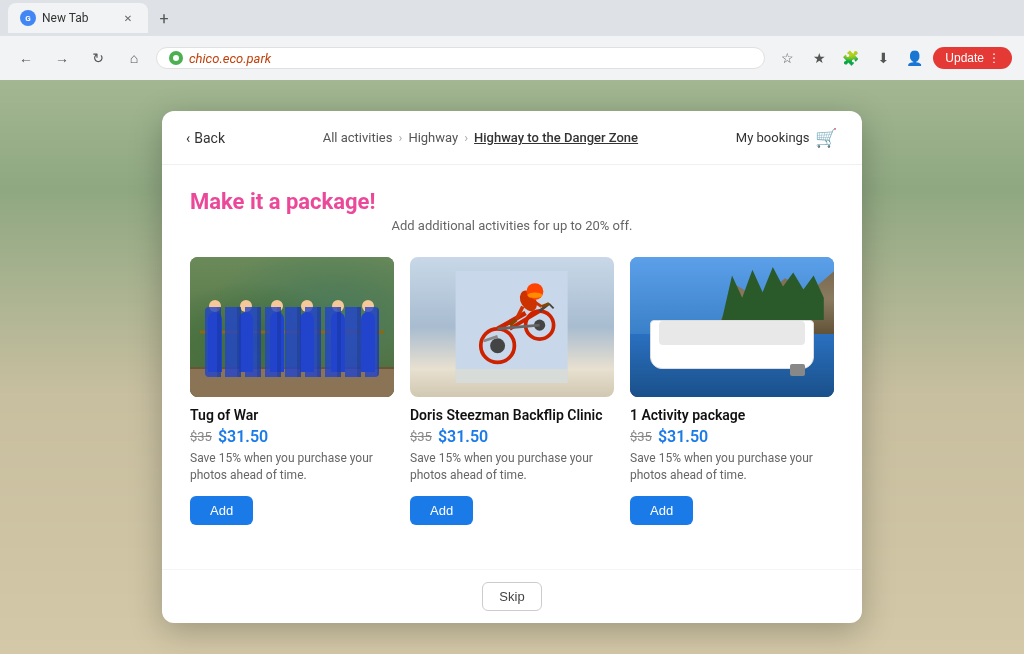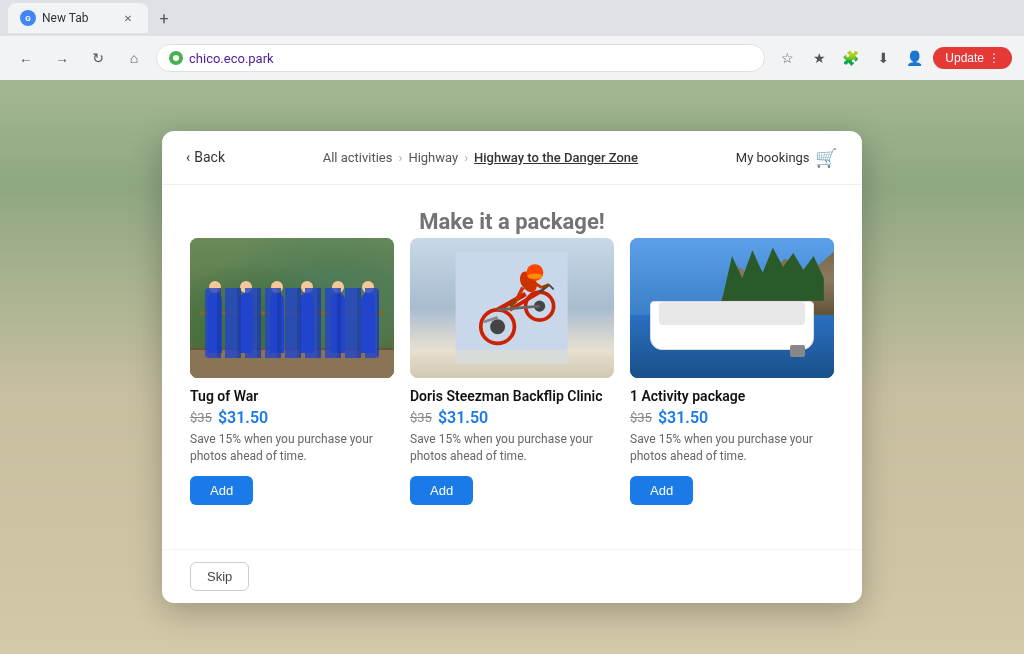--- a/index.html
+++ b/index.html
@@ -112,30 +112,31 @@
       border-radius: 50%;
       color: #555;
       font-size: 14px;
       cursor: pointer;
       border: none;
       background: none;
     }
 
     .address-bar {
       flex: 1;
-      height: 28px;
+      height: 22px;
       background: white;
       border-radius: 14px;
       display: flex;
       align-items: center;
       padding: 0 12px;
       gap: 6px;
       font-size: 13px;
-      color: #4c1d95;
+      color: #c2410c;
       border: 1px solid #e0e0e0;
+      font-style: italic;
     }
 
     .address-bar .site-icon {
       width: 14px;
       height: 14px;
       background: #4CAF50;
       border-radius: 50%;
       flex-shrink: 0;
       display: flex;
       align-items: center;
@@ -248,24 +249,24 @@
       cursor: pointer;
     }
 
     
     .modal-body {
       padding: 24px 28px;
       overflow-y: auto;
     }
 
     .modal-title {
-      text-align: center;
+      text-align: left;
       font-size: 22px;
       font-weight: 700;
-      color: #737373;
+      color: #ec4899;
       margin-bottom: 4px;
     }
 
     .modal-subtitle {
       text-align: center;
       font-size: 13px;
       color: #666;
       margin-bottom: 24px;
     }
 
@@ -523,21 +524,21 @@
       font-size: 13px;
       font-weight: 500;
       cursor: pointer;
       align-self: flex-start;
     }
 
     
     .modal-footer {
       padding: 12px 28px;
       display: flex;
-      justify-content: flex-start;
+      justify-content: center;
       border-top: 1px solid #f5f5f5;
     }
 
     .skip-btn {
       background: none;
       border: 1px solid #ccc;
       border-radius: 6px;
       padding: 6px 16px;
       font-size: 13px;
       color: #444;
@@ -614,20 +615,21 @@
           </div>
 
           <div class="my-bookings">
             <span>My bookings</span>
             <span class="cart-icon">🛒</span>
           </div>
         </div>
 
         <div class="modal-body">
           <h2 class="modal-title">Make it a package!</h2>
+          <p class="modal-subtitle">Add additional activities for up to 20% off.</p>
 
           <div class="cards-grid">
 
             <div class="activity-card">
               <div class="card-image">
                 <div class="img-tug-of-war">
                   <div class="tug-ground"></div>
                   <div class="tug-people">
                     <div class="tug-rope"></div>
                     <div class="tug-person"></div>

